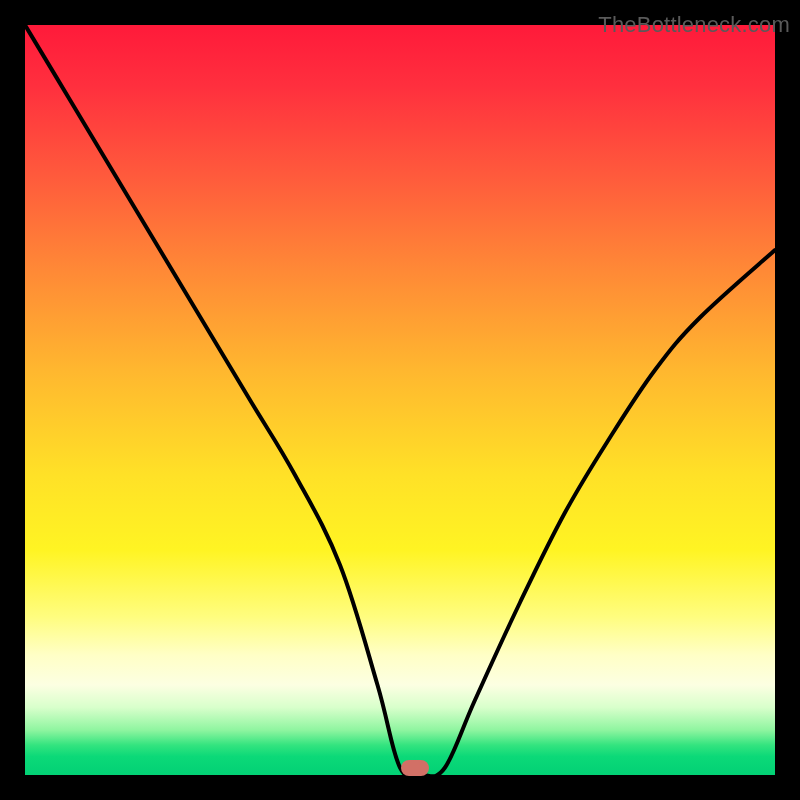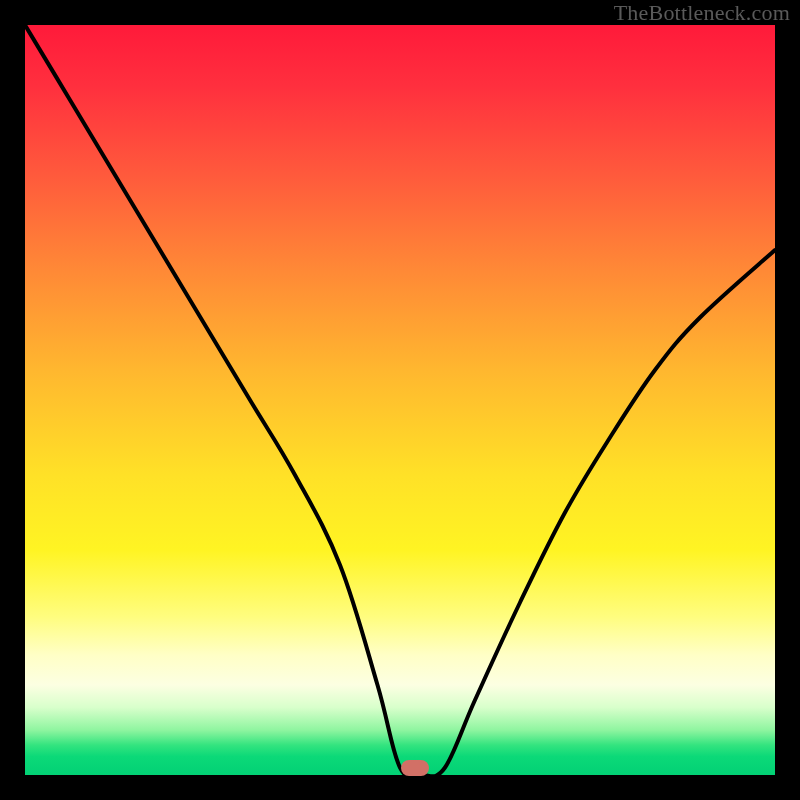--- a/index.html
+++ b/index.html
@@ -6,28 +6,27 @@
   body {
     width: 800px;
     height: 800px;
     background: #000;
     position: relative;
     overflow: hidden;
     font-family: Arial, Helvetica, sans-serif;
   }
   .watermark {
     position: absolute;
-    top: 0;
+    top: 12px;
     right: 10px;
     color: #5a5a5a;
     font-size: 22px;
     font-weight: 500;
     z-index: 20;
     letter-spacing: 0.2px;
-    font-family: Liberation Serif, serif;
   }
   .plot-area {
     position: absolute;
     left: 25px;
     top: 25px;
     width: 750px;
     height: 750px;
   }
   .gradient-bg {
     position: absolute;

